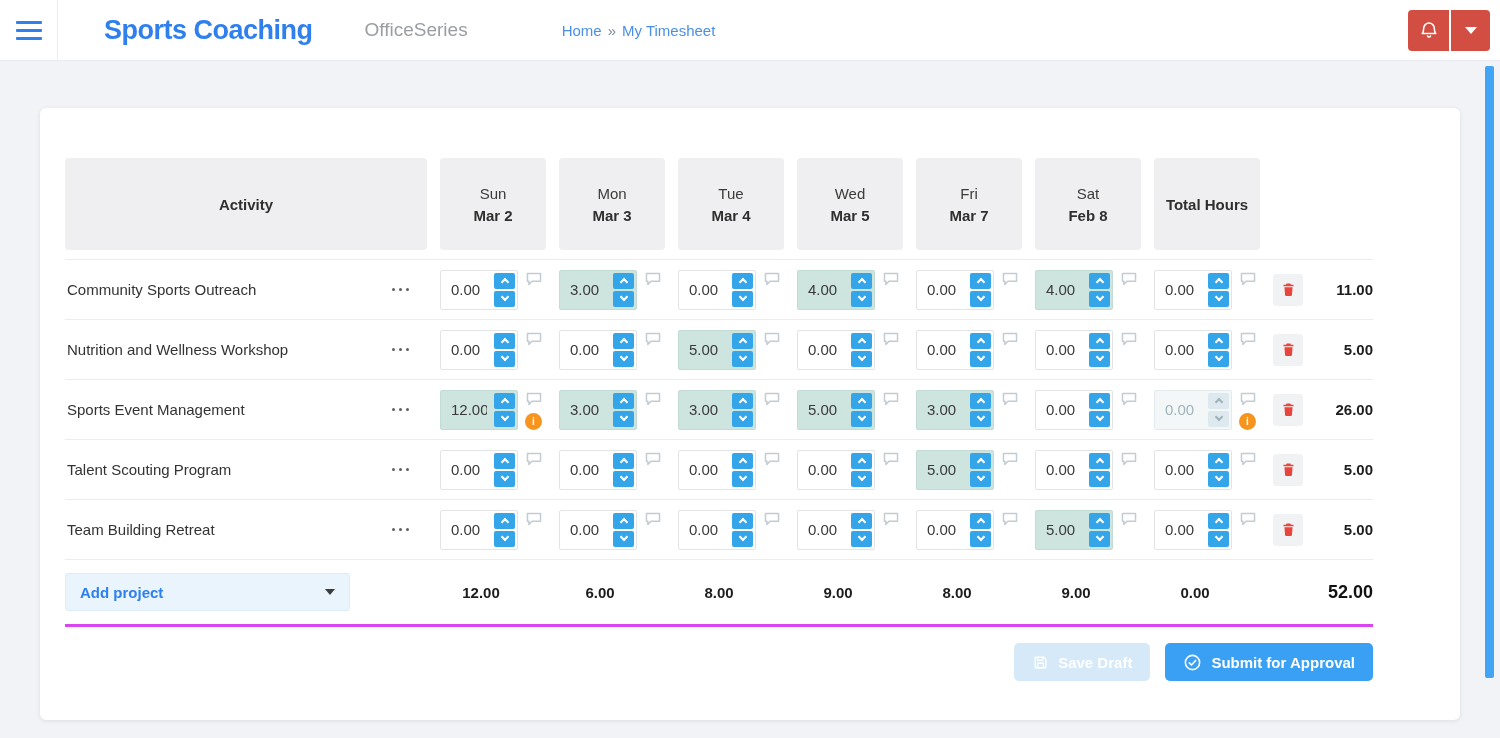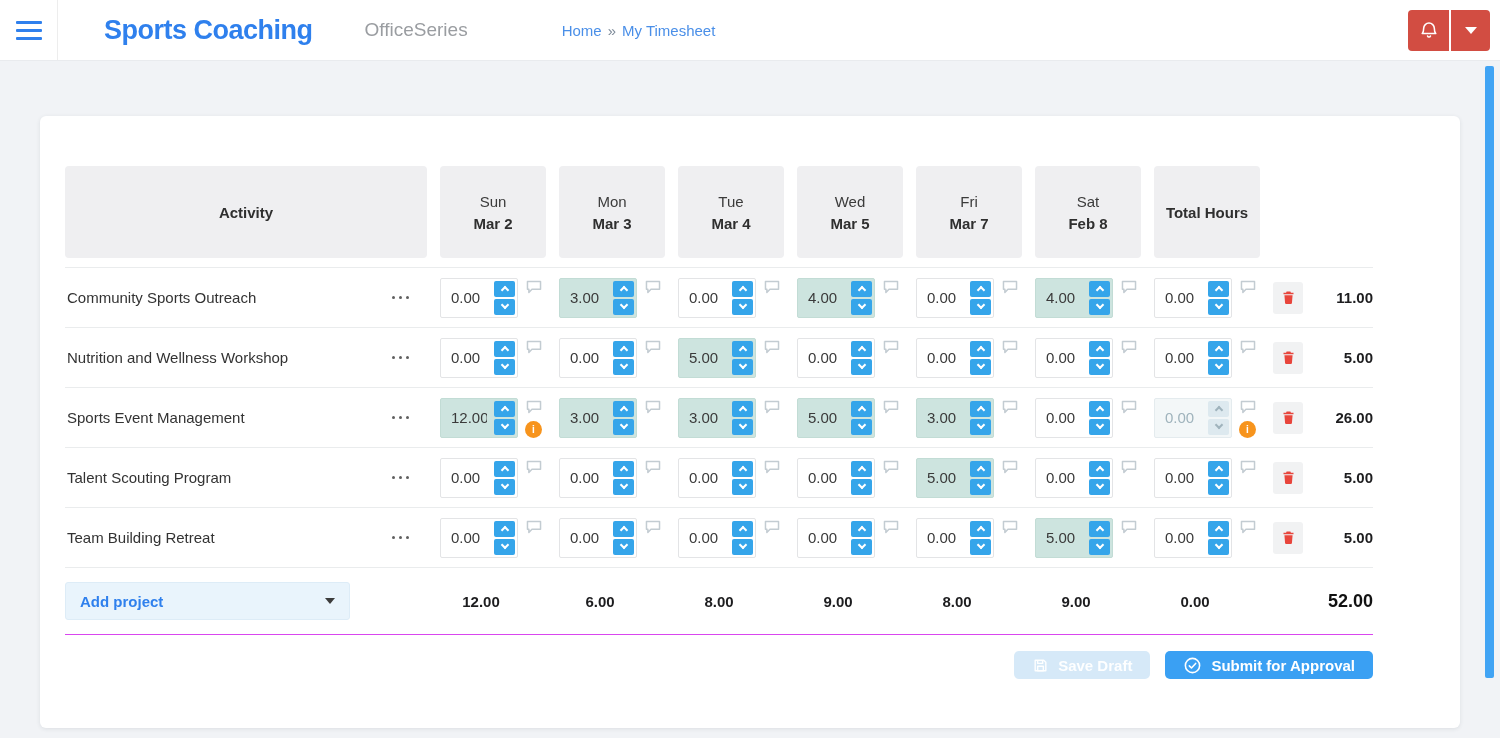--- a/index.html
+++ b/index.html
@@ -35,21 +35,21 @@
     width:41px; height:41px; border:none; cursor:pointer;
     background:var(--header-button-red,#d24d42);
     display:flex; align-items:center; justify-content:center;
   }
   .red-btn.bell { border-radius:4px 0 0 4px; }
   .red-btn.caret { border-radius:0 4px 4px 0; border-left:2px solid #fff; }
   .caret-down { width:0; height:0; border-left:6px solid transparent; border-right:6px solid transparent; border-top:7px solid #fff; }
 
   
   .card {
-    position:absolute; left:40px; top:116px; width:1420px; height:612px;
+    position:absolute; left:40px; top:108px; width:1420px; height:612px;
     background:#fff; border-radius:6px; box-shadow:0 1px 4px rgba(40,50,60,.10);
     padding:50px 25px 0 25px;
   }
   .table-wrap { width:1308px; }
   .tgrid {
     display:grid;
     grid-template-columns: 362px repeat(7, 106px) 100px;
     column-gap:13px;
     align-items:center;
   }
@@ -106,34 +106,34 @@
   .warning-icon.hidden { visibility:hidden; }
 
   .cell-actions { display:flex; align-items:center; justify-content:space-between; }
   .trash-btn {
     border:none; background:#f1f2f3; border-radius:3px; width:30px; height:32px;
     display:flex; align-items:center; justify-content:center; cursor:pointer;
   }
   .row-total { font-size:15px; font-weight:bold; color:#1d1d1f; }
 
   
-  .tfoot { height:67px; border-bottom:1px solid #d946ef; }
+  .tfoot { height:67px; border-bottom:3px solid #d946ef; }
   .add-project {
     width:285px; height:38px; background:#e9f4fc; border:1px solid #ddecf7; border-radius:3px;
     display:flex; align-items:center; justify-content:space-between; padding:0 14px;
     cursor:pointer; font-size:15px; font-weight:bold; color:var(--brand-blue,#2f80ed);
   }
   .add-caret { width:0; height:0; border-left:5px solid transparent; border-right:5px solid transparent; border-top:6px solid #3c3c3c; }
   .col-total { font-size:15px; font-weight:bold; color:#1d1d1f; text-align:center; transform:translateX(-12px); }
   .grand-total-cell { display:flex; justify-content:flex-end; }
   .grand-total { font-size:18px; font-weight:bold; color:#111; }
 
   
   .actions-bar { display:flex; justify-content:flex-end; gap:15px; margin-top:16px; width:1308px; }
-  .btn { border:none; border-radius:5px; height:28px; padding:0 18px; font-size:15px; font-weight:bold;
+  .btn { border:none; border-radius:5px; height:38px; padding:0 18px; font-size:15px; font-weight:bold;
          display:flex; align-items:center; gap:9px; cursor:pointer; font-family:inherit; }
   .btn-save { background:var(--save-draft-disabled,#d6e9f8); color:rgba(255,255,255,.96); cursor:default; }
   .btn-submit { background:var(--submit-blue,#3aa0f3); color:#fff; }
 
   
   .scrollbar-thumb {
     position:absolute; right:6px; top:66px; width:9px; height:612px;
     background:var(--scrollbar-blue,#41a4f4); border-radius:2px; cursor:grab;
   }
 </style>

